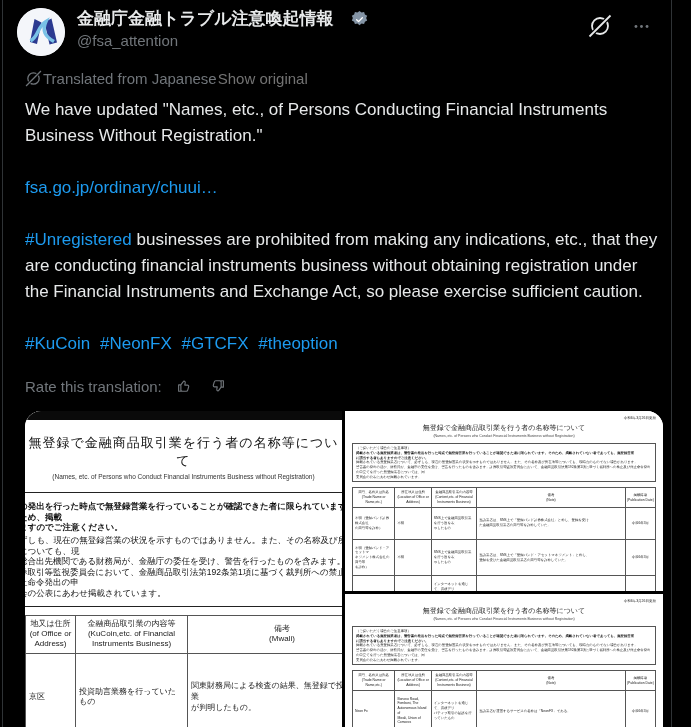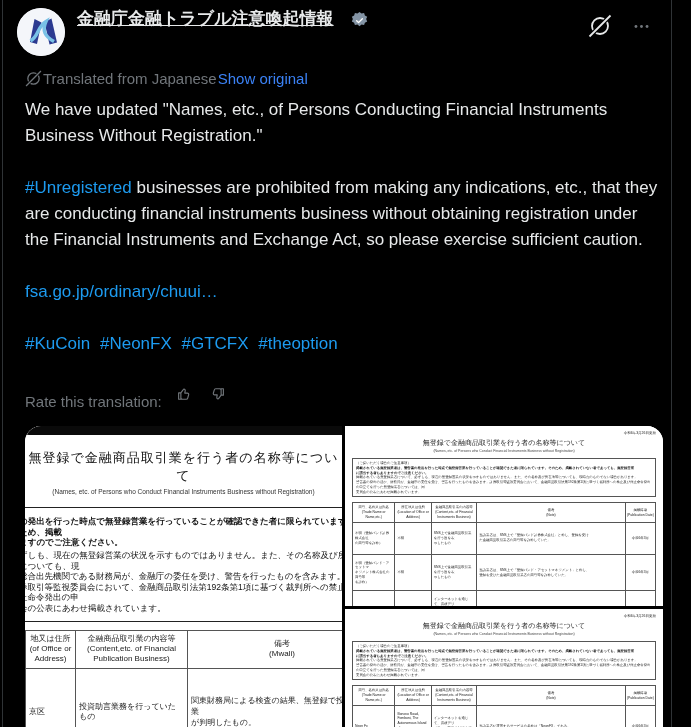--- a/index.html
+++ b/index.html
@@ -11,42 +11,42 @@
   }
   .column {
     width:670px; height:727px; margin-left:2px;
     border-left:1px solid #2f3336; border-right:1px solid #2f3336;
     padding-top:8px;
   }
   
   .hdr { display:flex; align-items:flex-start; padding:0 14px; }
   .avatar { width:48px; height:48px; border-radius:50%; overflow:hidden; flex:0 0 48px; background:#f4f6fa; }
   .id-block { margin-left:12px; flex:1 1 auto; min-width:0; }
-  .name-row { display:flex; align-items:flex-end; gap:16px;text-decoration:underline; }
+  .name-row { display:flex; align-items:center; gap:16px; }
   .display-name { font-size:17px; font-weight:bold; color:#e7e9ea; line-height:22px; }
   .badge { display:inline-flex; margin-top:1px; }
   .handle { font-size:15px; color:#71767b; line-height:20px; margin-top:1px; }
   .hdr-actions { display:flex; align-items:center; gap:20px; margin-top:6px; padding-right:6px; }
   .grok-btn { color:#e7e9ea; display:inline-flex; }
   .more-btn { color:#71767b; display:inline-flex; }
   
   .trans-bar { display:flex; align-items:center; gap:1px; padding:0 12px 0 22px; margin-top:14px; }
   .trans-icon { color:#71767b; display:inline-flex; }
   .trans-label { font-size:15px; color:#71767b; }
-  .trans-action { font-size:15px; color:#3b82f6; cursor:pointer; }
+  .trans-action { font-size:15px; color:#737373; cursor:pointer; }
   
   .tweet-text { padding:0 12px 0 22px; margin-top:10px; font-size:17px; line-height:26px; color:#e7e9ea; }
   .tweet-text p { margin-bottom:26px; }
   .tweet-text p:last-child { margin-bottom:0; }
   .link { color:#1d9bf0; text-decoration:none; cursor:pointer; }
   .tag { color:#1d9bf0; cursor:pointer; }
   .tagrow .tag { margin-right:5px; }
   
   .rate-row { display:flex; align-items:center; gap:14px; padding:0 12px 0 22px; margin-top:20px; }
-  .rate-label { font-size:15px; color:#71767b;margin-top:16px; }
+  .rate-label { font-size:15px; color:#71767b; }
   .thumb { color:#71767b; display:inline-flex; cursor:pointer; }
   
   .media-grid {
     margin:16px 12px 0 22px; width:638px; height:460px;
     display:grid; grid-template-columns:317px 318px; gap:3px;
     border-radius:16px; overflow:hidden; background:#000;
   }
   .media-cell { background:#fff; overflow:hidden; position:relative; cursor:pointer; }
   .media-left { height:460px; }
   .media-right { display:flex; flex-direction:column; gap:3px; }
@@ -113,20 +113,21 @@
     <div class="id-block">
       <div class="name-row">
         <span class="display-name">金融庁金融トラブル注意喚起情報</span>
         <span class="badge">
           <svg viewBox="0 0 24 24" width="19" height="19">
             <path fill="#8494a5" d="M12 1.2l2.6 2 3.2-.6 1 3.1 2.9 1.5-1.3 3 1.3 3-2.9 1.5-1 3.1-3.2-.6-2.6 2-2.6-2-3.2.6-1-3.1-2.9-1.5 1.3-3-1.3-3 2.9-1.5 1-3.1 3.2.6z"></path>
             <path d="M8.4 12.3l2.4 2.4 4.8-5" stroke="#fff" stroke-width="1.7" fill="none" stroke-linecap="round" stroke-linejoin="round"></path>
           </svg>
         </span>
       </div>
+      <div class="handle">@fsa_attention</div>
     </div>
     <div class="hdr-actions">
       <span class="grok-btn">
         <svg viewBox="0 0 24 24" width="24" height="24">
           <circle cx="12" cy="12" r="8" fill="none" stroke="currentColor" stroke-width="1.8"></circle>
           <line x1="2.5" y1="21.5" x2="21.5" y2="2.5" stroke="#000" stroke-width="4.2"></line>
           <line x1="1.5" y1="22.5" x2="22.5" y2="1.5" stroke="currentColor" stroke-width="1.8"></line>
         </svg>
       </span>
       <span class="more-btn">
@@ -146,22 +147,22 @@
         <line x1="2.5" y1="21.5" x2="21.5" y2="2.5" stroke="#000" stroke-width="4.2"></line>
         <line x1="1.5" y1="22.5" x2="22.5" y2="1.5" stroke="currentColor" stroke-width="1.8"></line>
       </svg>
     </span>
     <span class="trans-label">Translated from Japanese</span>
     <span class="trans-action">Show original</span>
   </div>
 
   <div class="tweet-text">
     <p><span>We have updated "Names, etc., of Persons Conducting Financial Instruments Business Without Registration."</span></p>
+    <p><a class="link">fsa.go.jp/ordinary/chuui…</a></p>
     <p><span class="tag">#Unregistered</span><span> businesses are prohibited from making any indications, etc., that they are conducting financial instruments business without obtaining registration under the Financial Instruments and Exchange Act, so please exercise sufficient caution.</span></p>
-    <p><a class="link">fsa.go.jp/ordinary/chuui…</a></p>
     <p class="tagrow">
       <span class="tag">#KuCoin</span>
       <span class="tag">#NeonFX</span>
       <span class="tag">#GTCFX</span>
       <span class="tag">#theoption</span>
     </p>
   </div>
 
   <div class="rate-row">
     <span class="rate-label">Rate this translation:</span>
@@ -198,21 +199,21 @@
                 <div>会の公表にあわせ掲載されています。</div>
               </div>
           </div>
           <div class="doc1-rule2"></div>
           <table>
             <thead>
                 <tr>
                   <th>地又は住所
 (of Office or Address)</th>
                   <th>金融商品取引業の内容等
-(Content,etc. of Financial Publication Business)</th>
+(KuCoin,etc. of Financial Instruments Business)</th>
                   <th>備考
 (Mwali)</th>
                 </tr>
               </thead>
             <tbody>
                 <tr>
                   <td>京区</td>
                   <td>投資助言業務を行っていたもの</td>
                   <td>関東財務局による検査の結果、無登録で投資助言業
 が判明したもの。</td>

